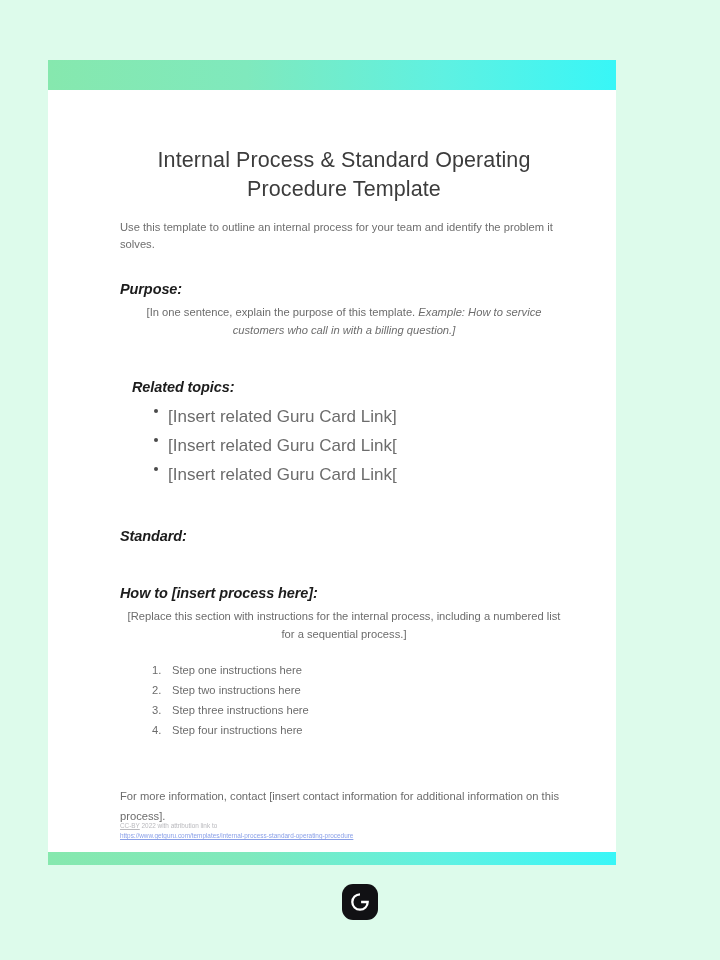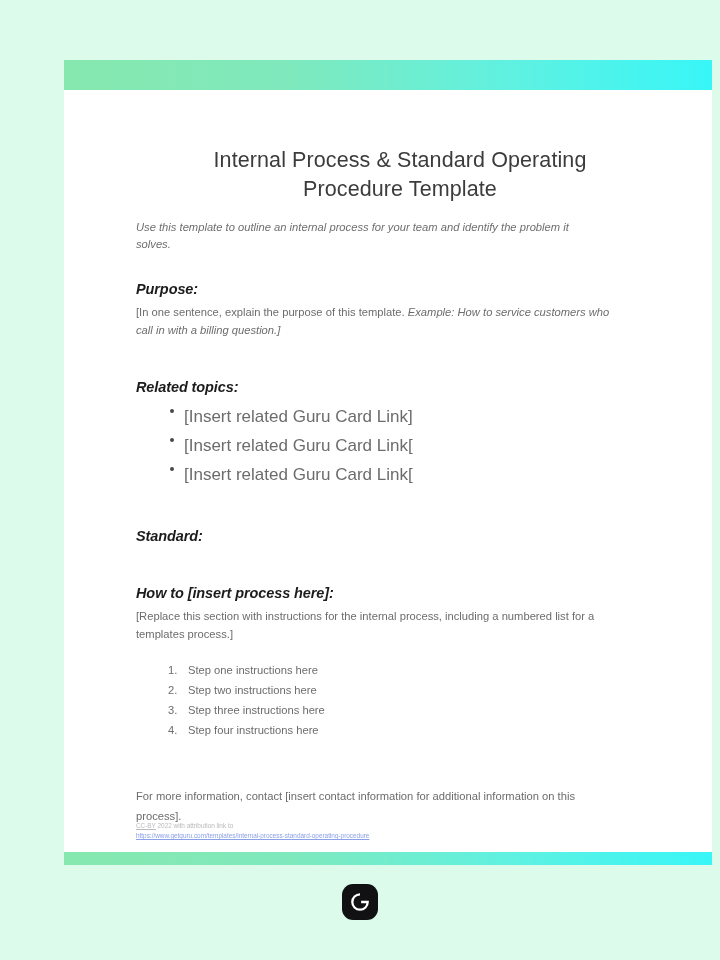--- a/index.html
+++ b/index.html
@@ -16,23 +16,23 @@
 
   .page-wrap {
     position: relative;
     width: 720px;
     height: 960px;
   }
 
   
   .sheet {
     position: absolute;
-    left: 64px;
+    left: 48px;
     top: 60px;
-    width: 648px;
+    width: 568px;
     height: 805px;
     background: #ffffff;
   }
 
   .bar-top {
     position: absolute;
     left: 0;
     top: 0;
     width: 100%;
     height: 30px;
@@ -67,46 +67,46 @@
     color: #3c3c3c;
     text-align: center;
     letter-spacing: 0.1px;
     padding-left: 26px;
     padding-right: 26px;
   }
 
   .subtitle {
     margin: 16px 0 0 0;
     font-size: 11.2px;
-    font-style: italic;
     line-height: 1.52;
     color: #6e6e6e;
     max-width: 452px;
   }
 
   
   .section-head {
     margin: 0;
     font-size: 14.5px;
     font-weight: 700;
     color: #1c1c1c;
     letter-spacing: -0.1px;
     font-style: italic;
   }
   .sp-purpose  { padding-top: 28px; }
-  .sp-related  { padding-top: 39px; }
+  .sp-related  { padding-top: 39px; margin-left: 12px; }
   .sp-context  { padding-top: 39px; }
   .sp-howto    { padding-top: 41px; }
 
   .body-text {
     margin: 6px 0 0 0;
     font-size: 11.2px;
     line-height: 1.62;
     color: #6c6c6c;
     max-width: 478px;
+    text-align: center;
   }
   .body-text.wide { max-width: 492px; }
   .body-text em { font-style: italic; }
 
   
   .bullets {
     margin: 7px 0 0 0;
     padding: 0 0 0 48px;
     list-style: none;
   }
@@ -221,21 +221,21 @@
       <h2 class="section-head sp-related">Related topics:</h2>
       <ul class="bullets">
         <li>[Insert related Guru Card Link]</li>
         <li>[Insert related Guru Card Link[</li>
         <li>[Insert related Guru Card Link[</li>
       </ul>
 
       <h2 class="section-head sp-context">Standard:</h2>
 
       <h2 class="section-head sp-howto">How to [insert process here]:</h2>
-      <p class="body-text wide">[Replace this section with instructions for the internal process, including a numbered list for a templates process.]</p>
+      <p class="body-text wide">[Replace this section with instructions for the internal process, including a numbered list for a sequential process.]</p>
 
       <ol class="steps">
         <li>Step one instructions here</li>
         <li>Step two instructions here</li>
         <li>Step three instructions here</li>
         <li>Step four instructions here</li>
       </ol>
 
       <p class="closing">For more information, contact [insert contact information for additional information on this process].</p>
 

